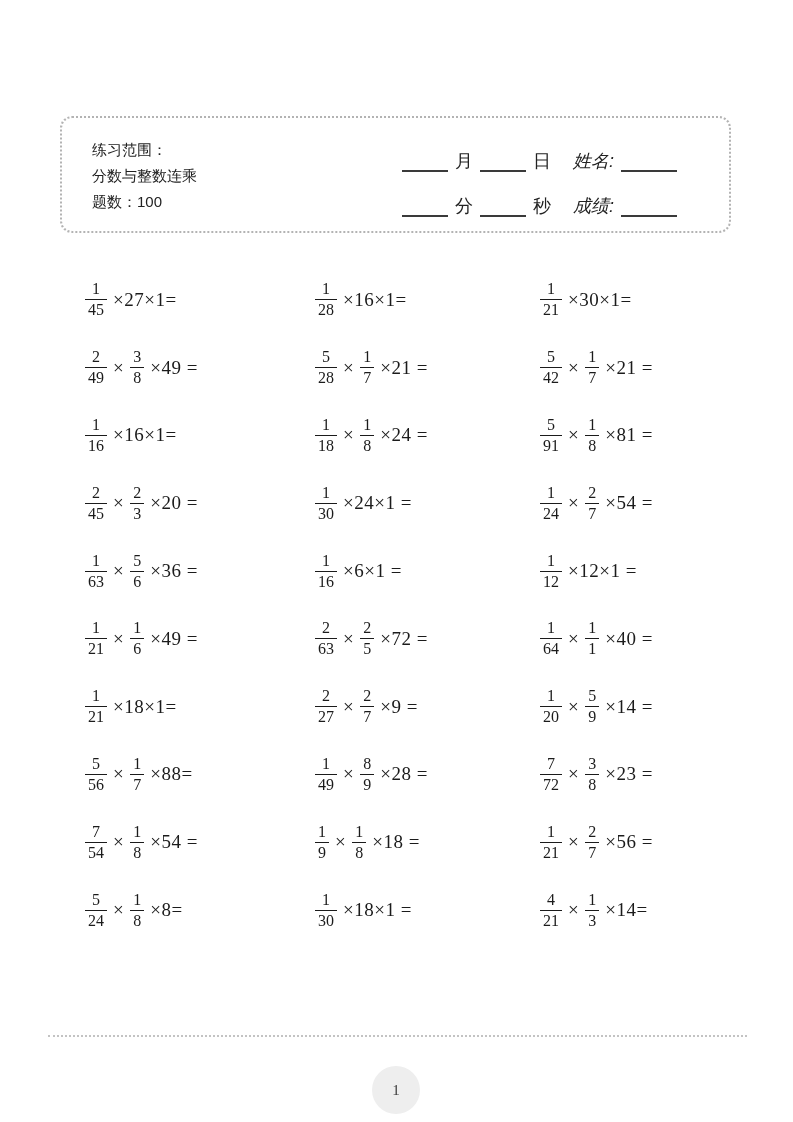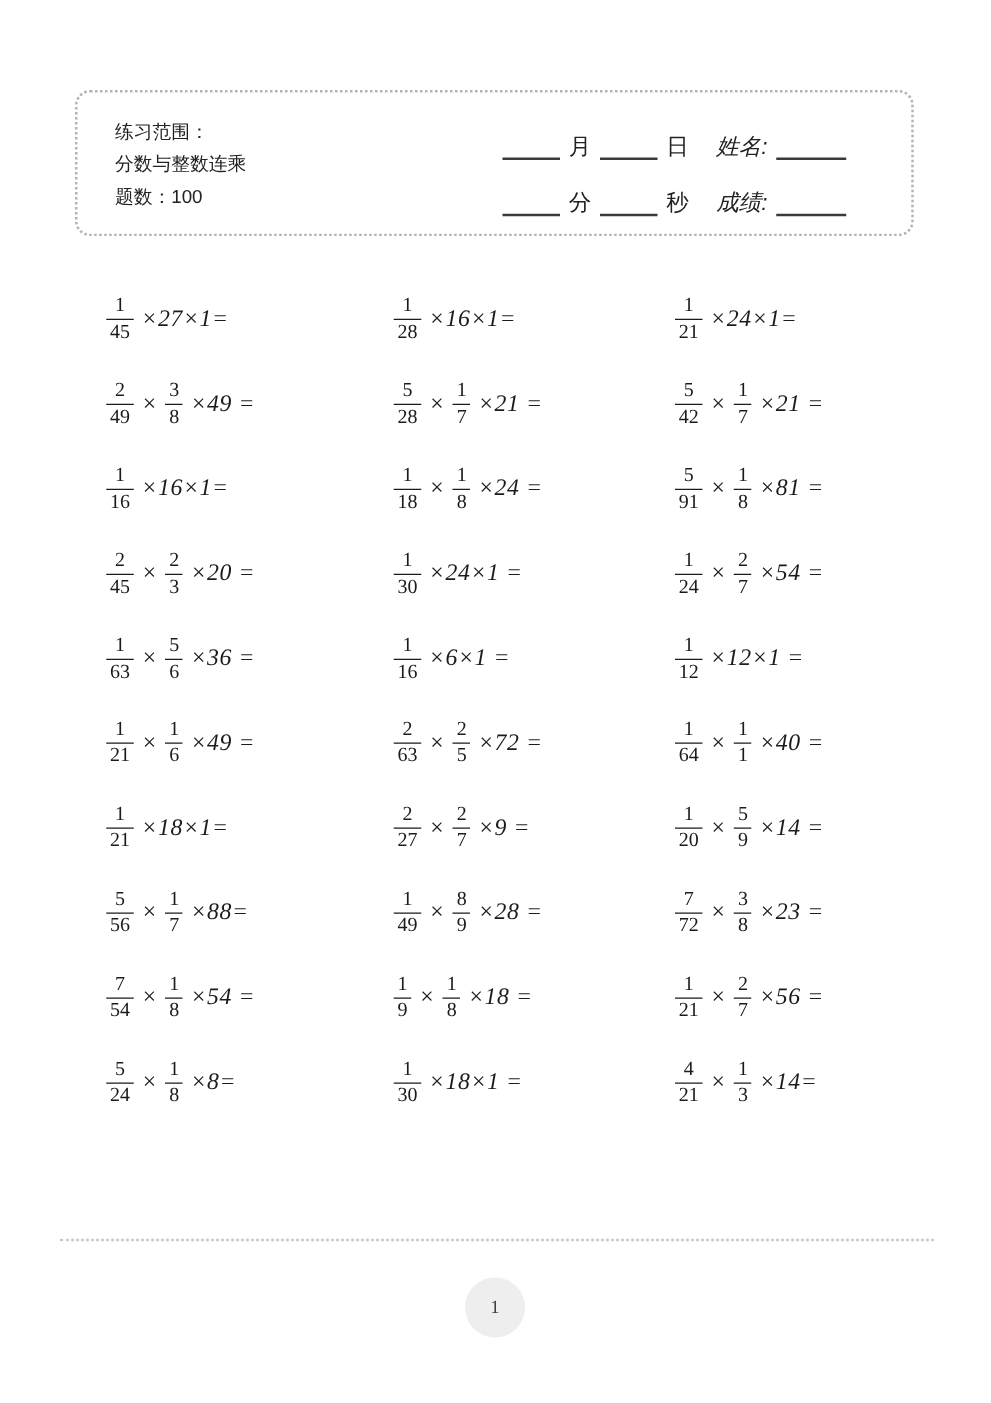--- a/index.html
+++ b/index.html
@@ -4,21 +4,21 @@
 <style>
   html, body { margin: 0; padding: 0; }
   body {
     width: 793px; height: 1122px;
     background: #ffffff;
     font-family: "Liberation Sans", sans-serif;
     color: #1c1c1c;
     position: relative;
     overflow: hidden;
   }
-  .page { position: absolute; inset: 0; background: #ffffff; }
+  .page { position: absolute; inset: 0; background: #ffffff; margin-top: 44px; }
 
   
   .header-box {
     position: absolute;
     left: 60px; top: 72px;
     width: 667px; height: 113px;
     border: 2px dotted #b3b3b3;
     border-radius: 12px;
     background: #ffffff;
   }
@@ -62,21 +62,21 @@
   }
   .frac {
     display: inline-block;
     text-align: center;
     font-size: 16px;
     line-height: 1.12;
     margin-right: 6px;
   }
   .frac .num { display: block; padding: 0 3px 1px 3px; border-bottom: 1.4px solid #1b1b1b; }
   .frac .den { display: block; padding: 1px 3px 0 3px; text-align: right; }
-  .ptext { margin-right: 6px; letter-spacing: 0.5px; font-style: italic; }
+  .ptext { margin-right: 6px; letter-spacing: 0.5px; }
 
   
   .separator {
     position: absolute;
     left: 48px; top: 991px;
     width: 699px; height: 0;
     border-top: 2px dotted #c3c3c3;
   }
   .page-circle {
     position: absolute;
@@ -133,21 +133,21 @@
           <span class="num">1</span>
           <span class="den">28</span>
         </span>
         <span class="ptext">×16×1=</span>
       </div>
       <div class="problem">
         <span class="frac">
           <span class="num">1</span>
           <span class="den">21</span>
         </span>
-        <span class="ptext">×24×1=</span>
+        <span class="ptext">×30×1=</span>
       </div>
       <div class="problem">
         <span class="frac">
           <span class="num">2</span>
           <span class="den">49</span>
         </span>
         <span class="ptext">×</span>
         <span class="frac">
           <span class="num">3</span>
           <span class="den">8</span>

